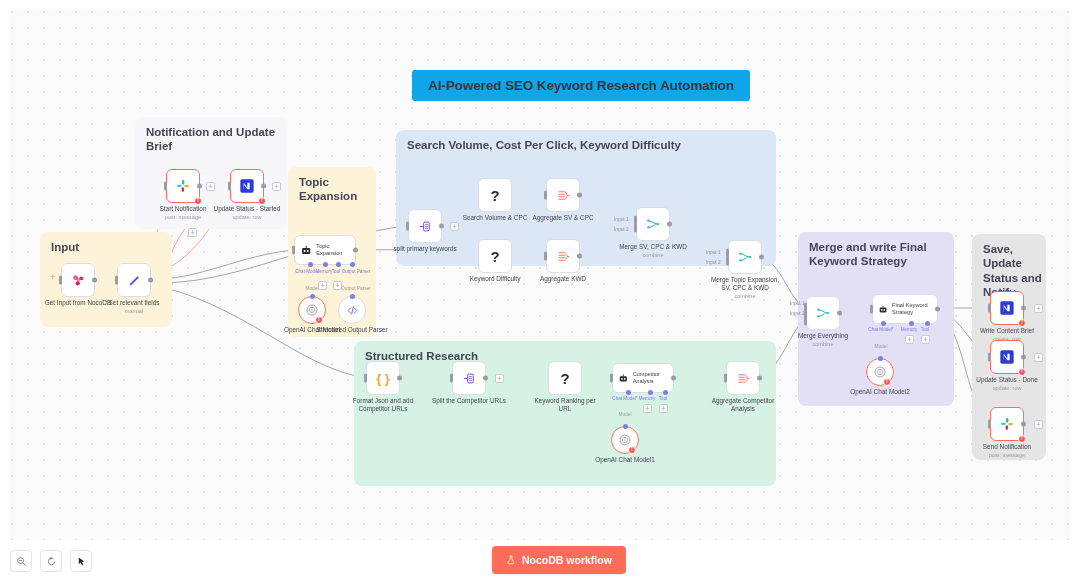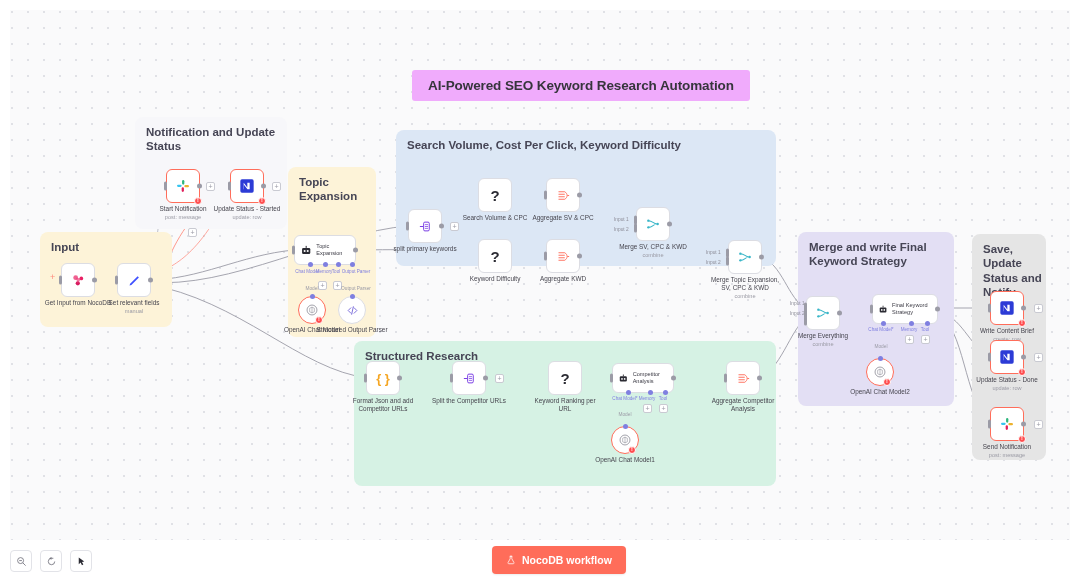--- a/index.html
+++ b/index.html
@@ -22,21 +22,21 @@
   .edge-top { top: 0; height: 10px; }
   .edge-bottom { bottom: 0; height: 45px; }
   .edge-left { position:absolute; top:0; bottom:0; left:0; width:10px; background:#ffffff; }
   .edge-right { position:absolute; top:0; bottom:0; right:0; width:10px; background:#ffffff; }
 
   
   .title-sticky {
     position: absolute;
     left: 412px; top: 70px;
     padding: 8px 16px;
-    background: #f0abfc;
+    background: #0ea5e9;
     color: #36353c;
     font-size: 13.5px;
     font-weight: bold;
     letter-spacing: -0.1px;
     border-radius: 3px;
     white-space: nowrap;
   }
 
   
   .group {
@@ -232,21 +232,21 @@
     <path d="M312,272 L312,296"></path>
     <path d="M352,272 L352,296"></path>
     <path d="M625,392 L625,426"></path>
     <path d="M880,328 L880,358"></path>
   </g>
 </svg>
 
 <div class="title-sticky">AI-Powered SEO Keyword Research Automation</div>
 
 <div class="group g-notification">
-  <div class="group-label">Notification and Update Status</div>
+  <div class="group-label">Notification and Update Brief</div>
 </div>
 <div class="group g-input">
   <div class="group-label">Input</div>
 </div>
 <div class="group g-topic">
   <div class="group-label">Topic Expansion</div>
 </div>
 <div class="group g-search">
   <div class="group-label">Search Volume, Cost Per Click, Keyword Difficulty</div>
 </div>

